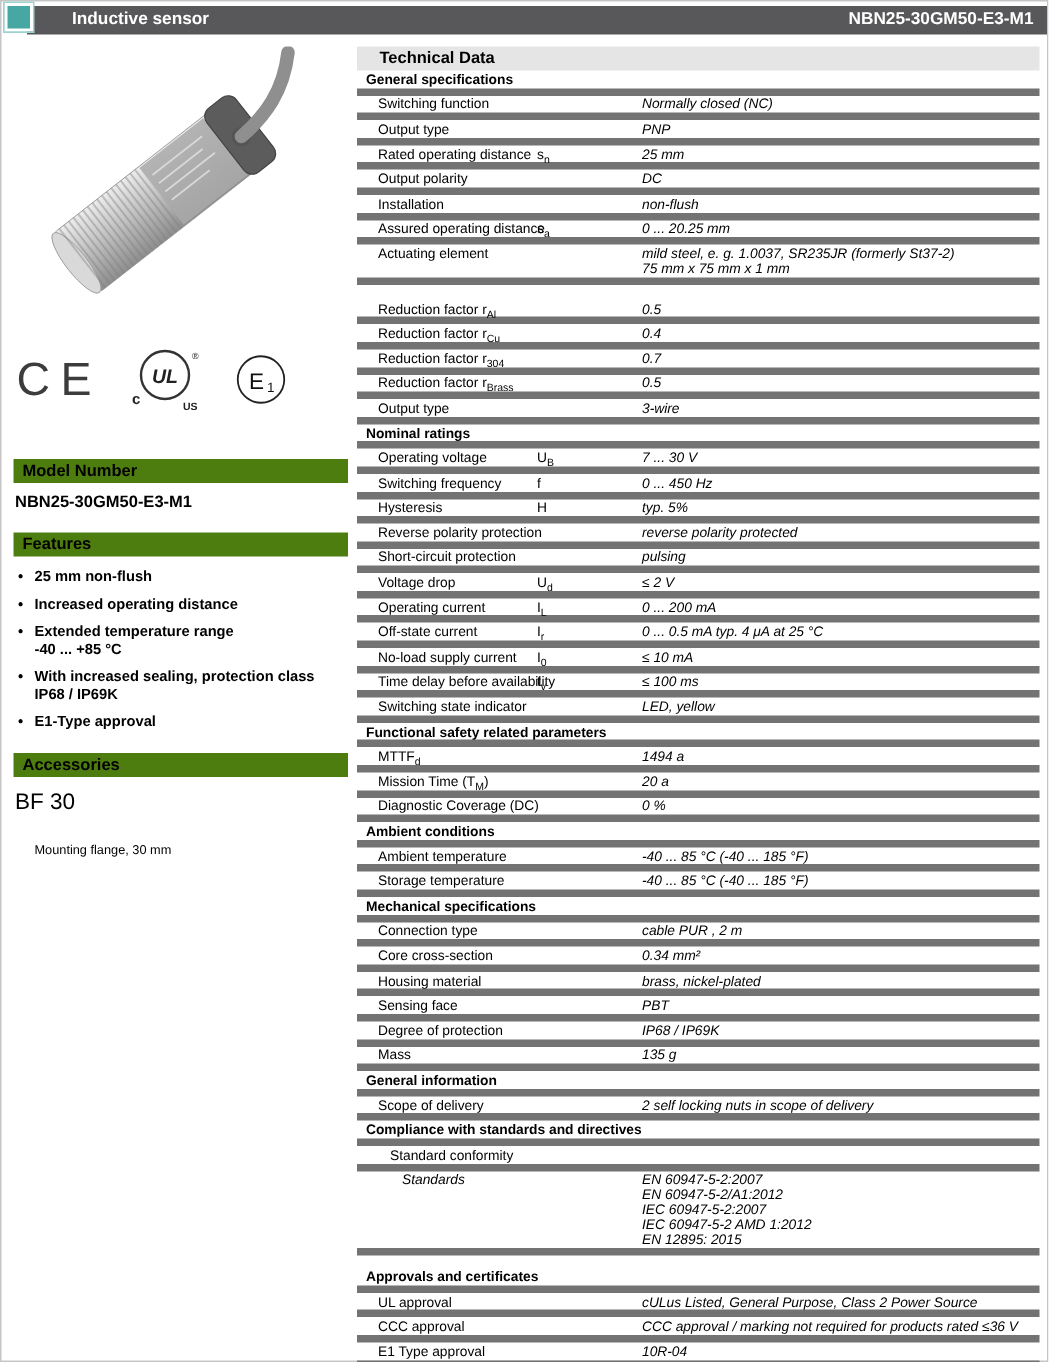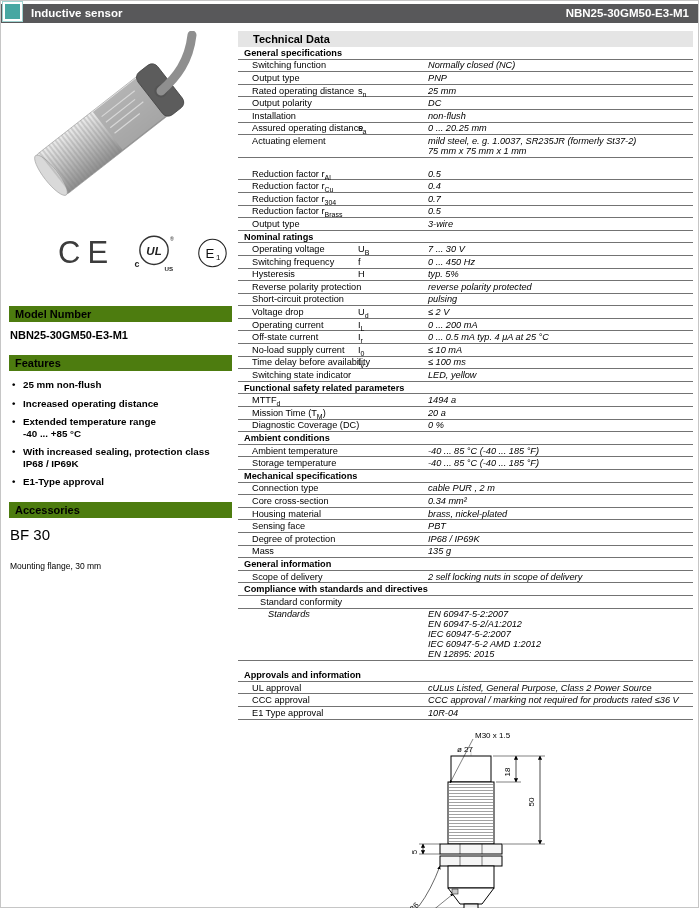--- a/index.html
+++ b/index.html
@@ -1,42 +1,42 @@
 <!DOCTYPE html>
 <html><head>
 <meta charset="utf-8">
 <style>
   html,body{margin:0;padding:0;background:#fff;}
   body{width:699px;height:908px;overflow:hidden;font-family:"Liberation Sans",sans-serif;color:#000;position:relative;}
   .page{position:absolute;inset:0;border:1px solid #c6c6c6;background:#fff;}
   
-  .topbar{position:absolute;top:3px;left:0;right:0;height:19px;background:#58585a;}
+  .topbar{position:absolute;top:3px;left:17px;right:0;height:19px;background:#58585a;}
   .logo{position:absolute;left:2px;top:1px;width:15px;height:15px;background:#47a7a2;border:2px solid #fff;outline:1px solid #9fd3d0;}
   .topbar-left{position:absolute;left:30px;top:3px;font-size:11.5px;font-weight:bold;color:#fff;}
   .topbar-right{position:absolute;right:9px;top:3px;font-size:11.5px;font-weight:bold;color:#fff;}
   
   .left-col{position:absolute;left:8px;top:30px;width:223px;}
   .right-col{position:absolute;left:237px;top:30px;width:455px;}
   .bar{background:#4d7c0f;height:16px;line-height:16px;font-size:11px;font-weight:bold;padding-left:6px;}
   .bar-flex{display:flex;align-items:flex-end;background:#e5e5e5;height:16px;}
   .bar-teal{width:8px;background:#47a7a2;flex:none;}
   .bar-flex .bar-text{font-size:11px;font-weight:bold;line-height:16px;padding-left:7px;}
   
   .photo{height:178px;position:relative;}
   .marks{display:flex;align-items:center;gap:16px;margin:16px 0 26px 2px;height:55px;}
-  .ce-mark{font-size:31px;letter-spacing:7px;color:#3c3c3c;font-weight:400;margin-left:47px;}
+  .ce-mark{font-size:31px;letter-spacing:7px;color:#3c3c3c;font-weight:400;}
   .model-value{font-size:11px;font-weight:bold;margin:7px 0 14px 1px;}
   .features-list{list-style:none;margin:8px 0 14px 0;padding:0 0 0 2px;}
   .feature{font-size:9.8px;font-weight:bold;margin:0 0 7px 12px;position:relative;white-space:pre-line;line-height:11.5px;}
   .feature::before{content:"•";position:absolute;left:-11px;top:0;}
   .acc-name{font-size:15px;font-weight:normal;margin:8px 0 18px 1px;}
-  .acc-desc{font-size:8.5px;margin-left:1px;}
+  .acc-desc{font-size:8.5px;margin-left:14px;}
   
   .ttable{width:100%;}
-  .trow{display:flex;border-bottom:1px solid #737373;padding:0.8px 0;font-size:9.2px;line-height:10px;min-height:10px;}
+  .trow{display:flex;border-bottom:5px solid #737373;padding:0.8px 0;font-size:9.2px;line-height:10px;min-height:10px;}
   .trow.section{font-weight:bold;padding-left:6px;}
   .trow.section.spaced{margin-top:8px;}
   .trow.gap{margin-top:10px;}
   .c-label{flex:none;width:120px;padding-left:14px;box-sizing:border-box;white-space:nowrap;overflow:visible;}
   .c-label.ind2{padding-left:22px;}
   .c-label.ind3{padding-left:30px;font-style:italic;}
   .c-sym{flex:none;width:70px;}
   .c-value{flex:1;white-space:pre-line;font-style:italic;}
   sub{font-size:7px;line-height:0;}
   .dims-wrap{margin-top:6px;}
@@ -321,21 +321,21 @@
         </div>
         <div class="trow">
           <div class="c-label ind3">Standards</div>
           <div class="c-sym"></div>
           <div class="c-value">EN 60947-5-2:2007
 EN 60947-5-2/A1:2012
 IEC 60947-5-2:2007
 IEC 60947-5-2 AMD 1:2012
 EN 12895: 2015</div>
         </div>
-        <div class="trow section spaced">Approvals and information</div>
+        <div class="trow section spaced">Approvals and certificates</div>
         <div class="trow">
           <div class="c-label ind1">UL approval</div>
           <div class="c-sym"></div>
           <div class="c-value">cULus Listed, General Purpose, Class 2 Power Source</div>
         </div>
         <div class="trow">
           <div class="c-label ind1">CCC approval</div>
           <div class="c-sym"></div>
           <div class="c-value">CCC approval / marking not required for products rated ≤36 V</div>
         </div>

